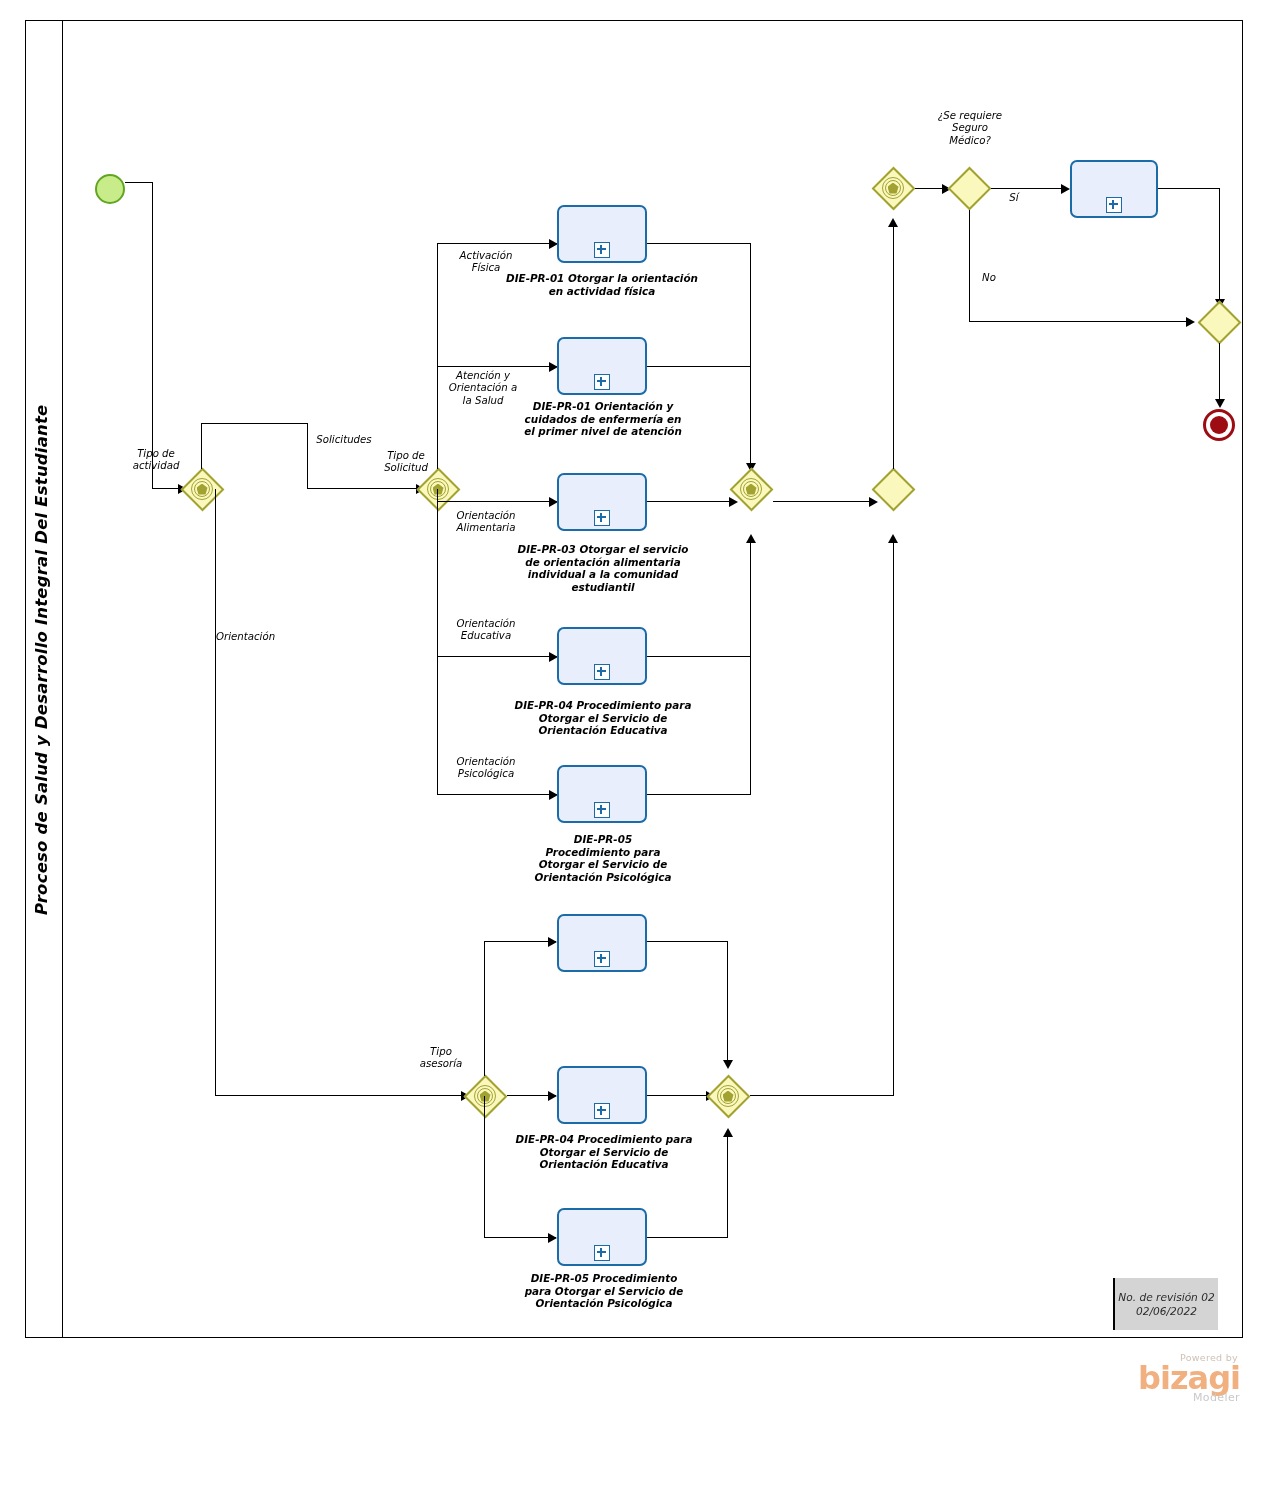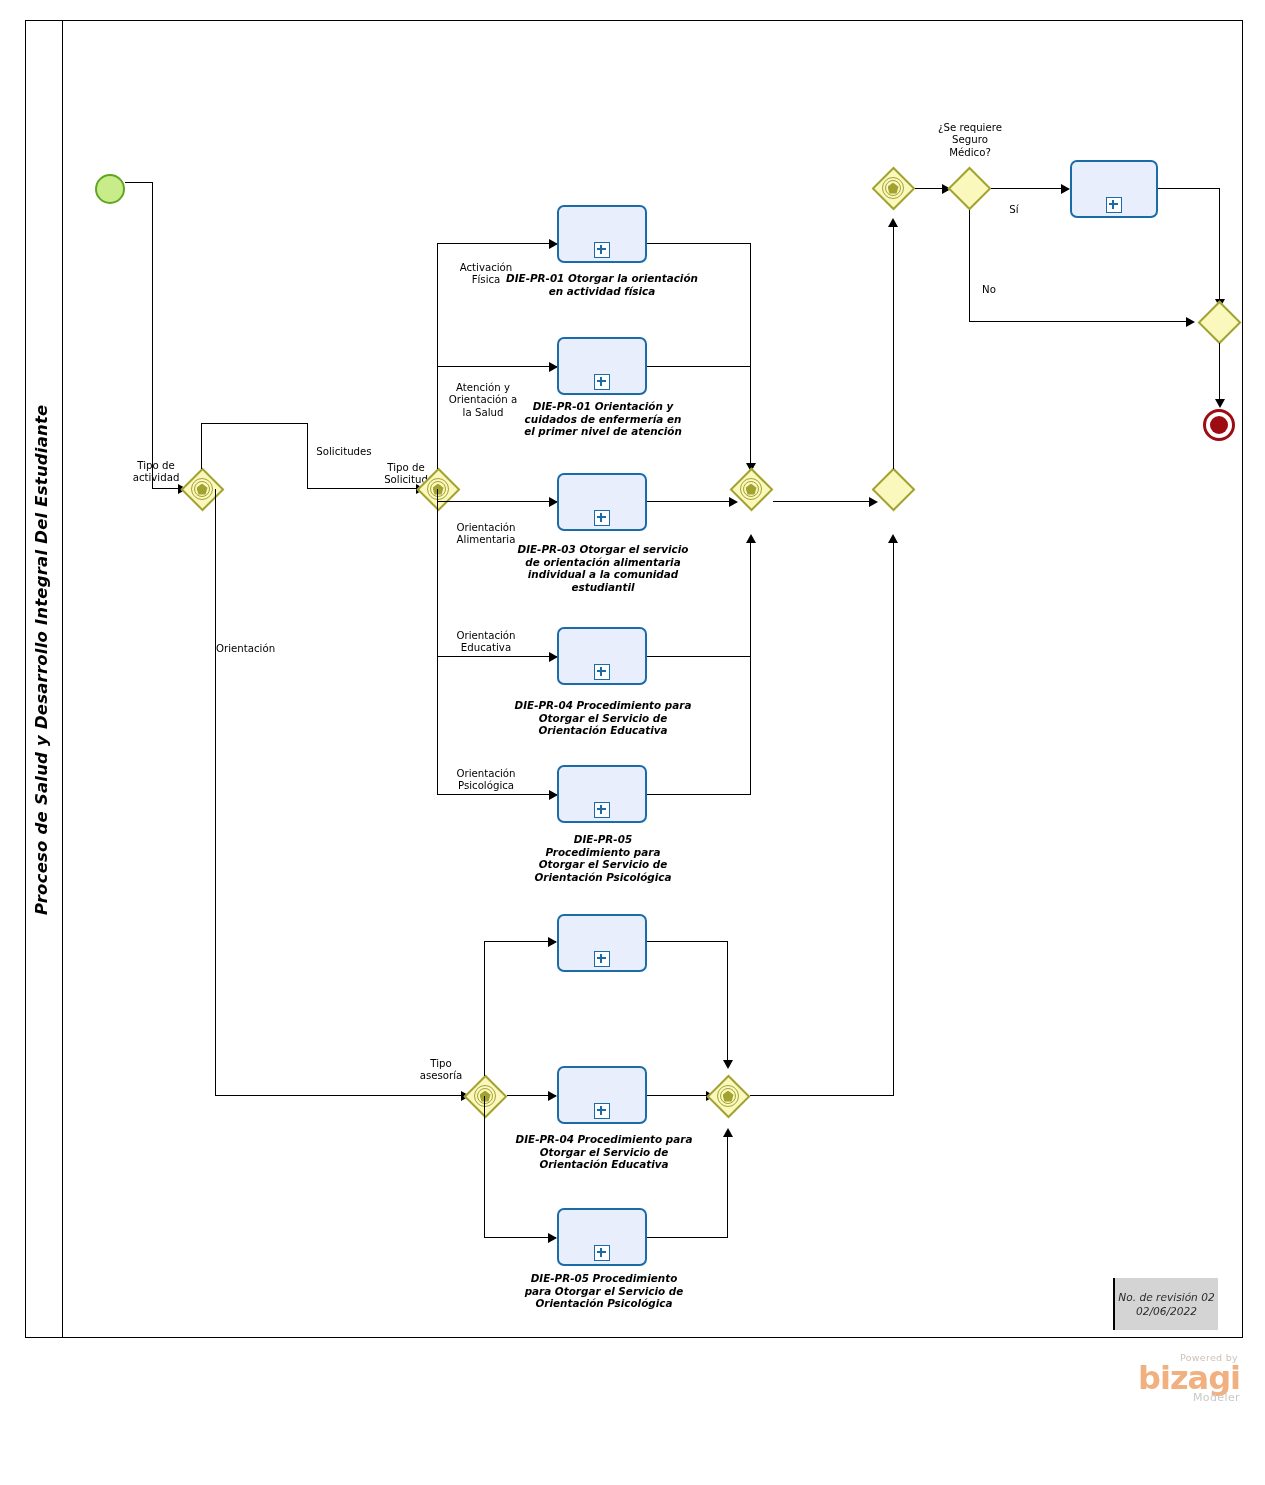--- a/index.html
+++ b/index.html
@@ -133,25 +133,25 @@
     position: absolute;
     font-style: italic;
     font-weight: bold;
     font-size: 10.4px;
     line-height: 12.6px;
     color: #000000;
     text-align: center;
   }
   .flow-label {
     position: absolute;
+    font-style: italic;
     font-size: 10.2px;
     line-height: 12.4px;
     color: #000000;
     text-align: center;
-    margin-top: 12px;
   }
   .flow-label.left   { text-align: left; }
   .flow-label.center { text-align: center; }
 
   
   .h-line, .v-line {
     position: absolute;
     background: #000000;
   }
   .h-line { height: 1.4px; }

